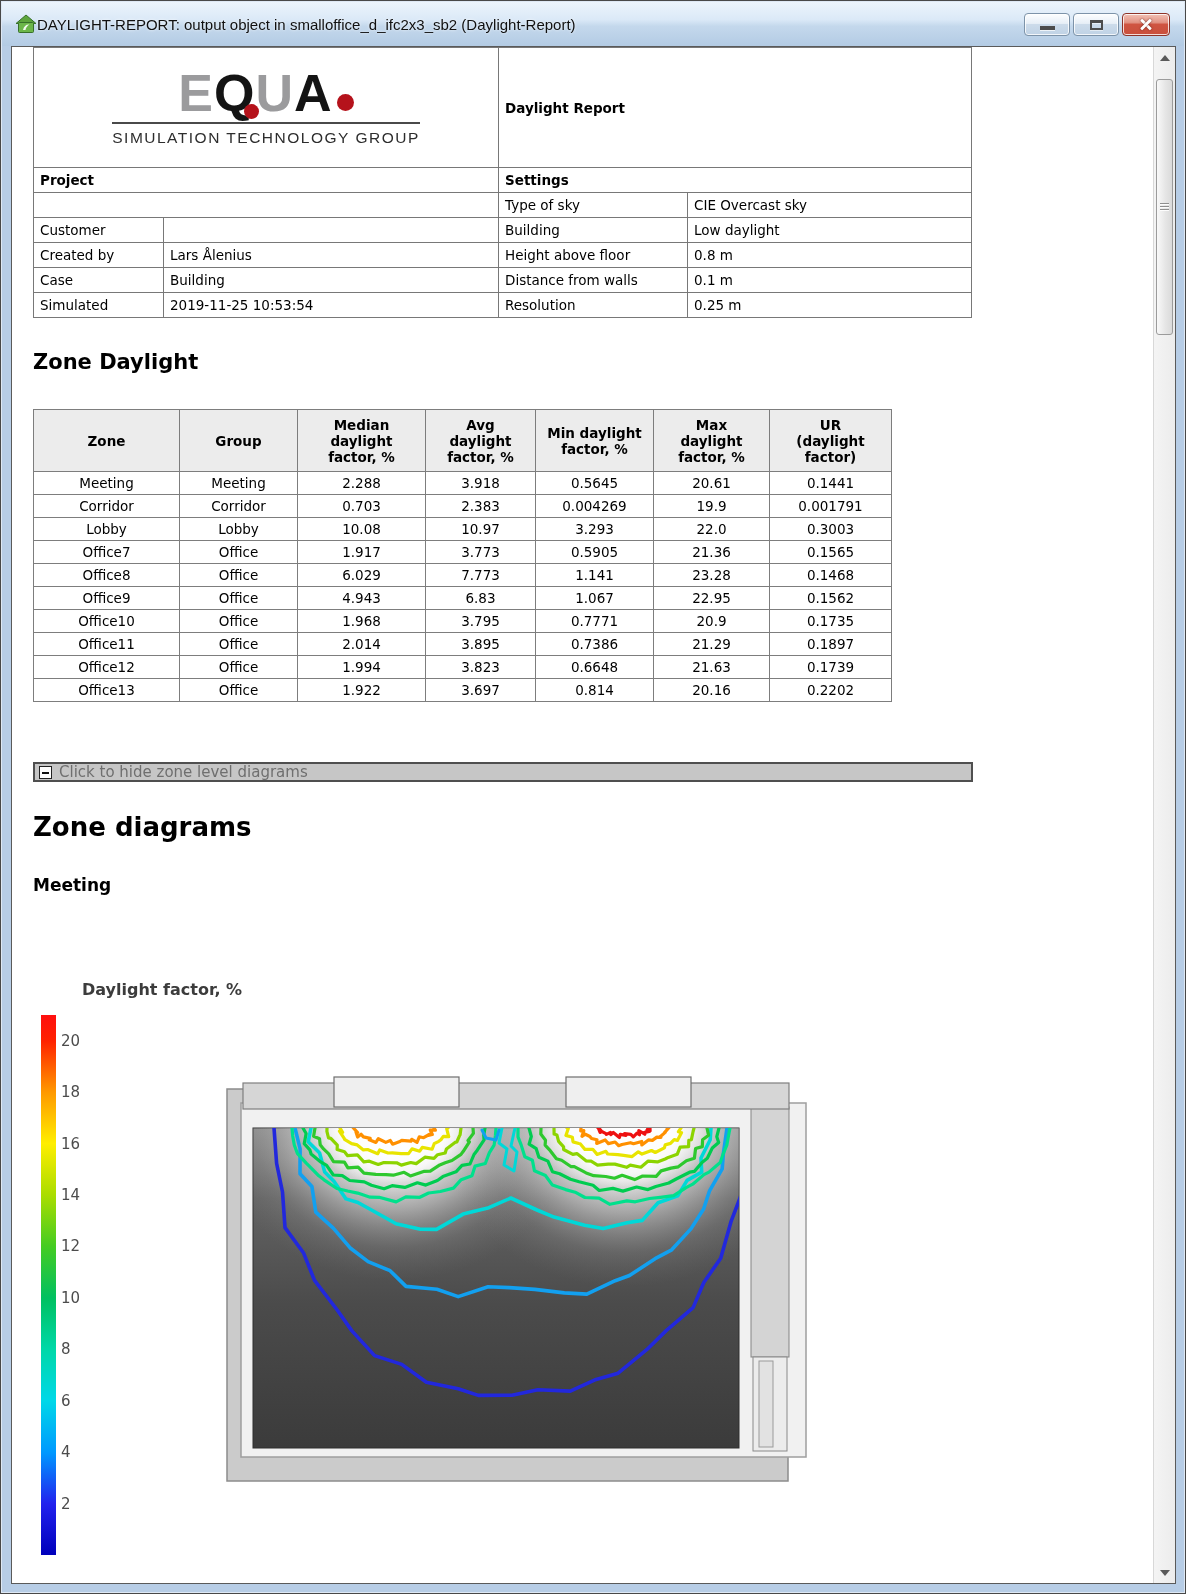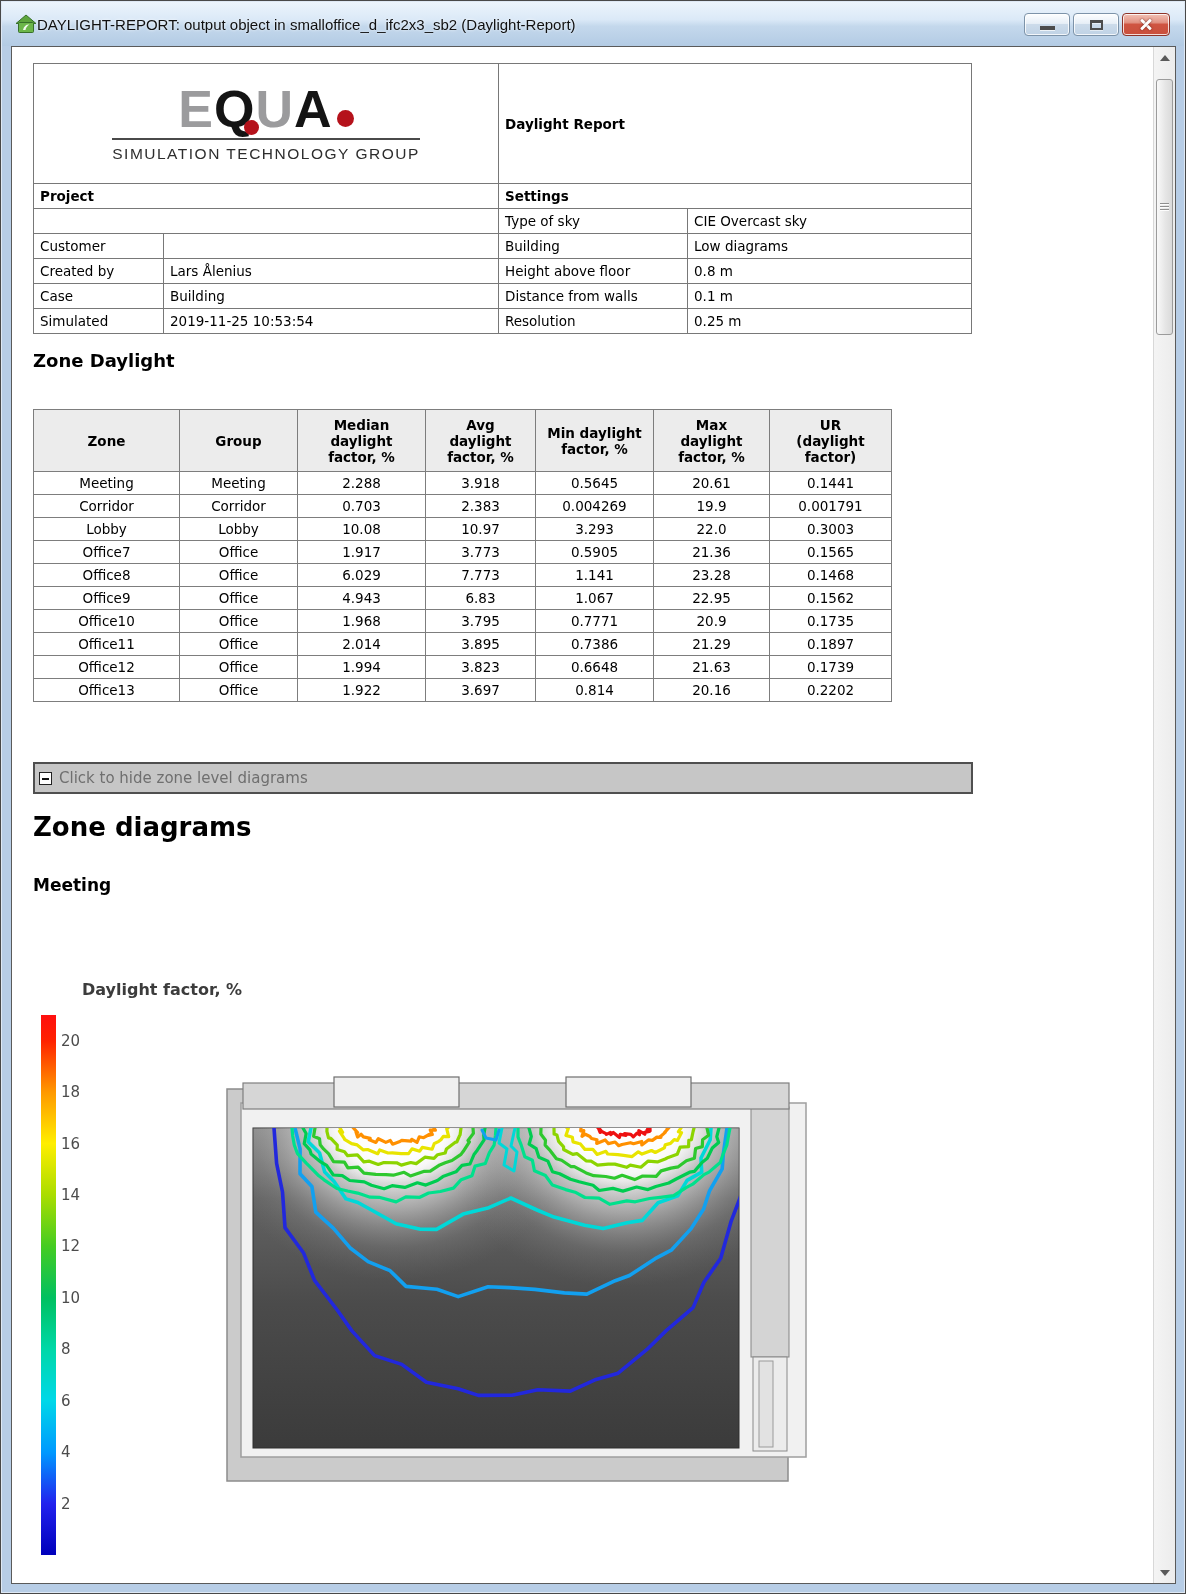--- a/index.html
+++ b/index.html
@@ -41,45 +41,45 @@
   .sb-btn.up{top:1px;} .sb-btn.down{bottom:1px;}
   .arr-up{width:0;height:0;border-left:5px solid transparent;border-right:5px solid transparent;border-bottom:6px solid #595959;}
   .arr-down{width:0;height:0;border-left:5px solid transparent;border-right:5px solid transparent;border-top:6px solid #595959;}
   .sb-thumb{position:absolute;left:2px;right:2px;top:32px;height:256px;border:1px solid #9b9b9b;border-radius:3px;
             background:linear-gradient(90deg,#f9f9f9,#e6e6e6 55%,#dadada);}
   .sb-grip{position:absolute;left:50%;top:50%;width:9px;height:8px;margin:-4px 0 0 -5px;
            background:repeating-linear-gradient(180deg,#8f8f8f 0 1px,rgba(255,255,255,.9) 1px 2px,transparent 2px 3px);}
 
   
   table{border-collapse:collapse;}
-  .hdr-table{position:absolute;left:21px;top:16px;width:938px;table-layout:fixed;}
+  .hdr-table{position:absolute;left:21px;top:0;width:938px;table-layout:fixed;}
   .hdr-table td{border:1px solid #787878;font-size:13.5px;color:#000;padding:2px 6px;height:25px;overflow:hidden;white-space:nowrap;}
   .hdr-table .logo-row td{height:120px;}
   .sec-hdr{font-weight:bold;font-size:15.5px;height:24px;}
   .logo-cell{text-align:center;vertical-align:middle;}
   .title-cell{text-align:left;vertical-align:middle;font-weight:bold;font-size:24px;}
   .logo-box{display:inline-block;text-align:center;}
   .logo-letters{font-family:"Liberation Sans",sans-serif;font-weight:bold;font-size:52px;line-height:50px;letter-spacing:1px;white-space:nowrap;}
   .logo-letters .lt-gray{color:#9b9b9d;}
   .logo-letters .lt-black{color:#141414;}
   .logo-letters .lt-q{position:relative;color:#141414;}
   .logo-letters .lt-q::after{content:"";position:absolute;right:-3px;bottom:3px;width:15px;height:15px;border-radius:50%;background:#b5121b;}
   .logo-dot{display:inline-block;width:17px;height:17px;border-radius:50%;background:#b5121b;margin-left:4px;}
   .logo-rule{height:2px;background:#4a4a4a;margin:4px 0 5px 0;}
   .logo-sub{font-family:"Liberation Sans",sans-serif;font-size:15.5px;letter-spacing:1.5px;color:#2d2d2d;white-space:nowrap;}
 
   
-  .h-zone{position:absolute;left:21px;top:303px;font-size:18px;font-weight:bold;color:#000;}
+  .h-zone{position:absolute;left:21px;top:303px;font-size:21px;font-weight:bold;color:#000;}
   .zone-table{position:absolute;left:21px;top:362px;width:858px;table-layout:fixed;}
   .zone-table th{border:1px solid #7d7d7d;background:#ececec;font-size:13.5px;font-weight:bold;
                  white-space:pre-line;height:62px;vertical-align:middle;padding:0 2px;}
   .zone-table td{border:1px solid #7d7d7d;font-size:13.5px;text-align:center;height:23px;padding:0 2px;}
 
   
-  .collapse-bar{position:absolute;left:21px;top:715px;width:940px;height:32px;background:#c6c6c6;
+  .collapse-bar{position:absolute;left:21px;top:715px;width:940px;height:20px;background:#c6c6c6;
                 border:2px solid #4f4f4f;display:flex;align-items:center;cursor:pointer;}
   .collapse-icon{width:13px;height:13px;background:#fff;border:1px solid #222;margin-left:4px;position:relative;flex:0 0 auto;}
   .collapse-icon::after{content:"";position:absolute;left:2px;top:5px;width:7px;height:2px;background:#111;}
   .collapse-label{margin-left:7px;font-size:15px;color:#6f6f6f;white-space:nowrap;}
 
   .h-diagrams{position:absolute;left:21px;top:765px;font-size:26px;font-weight:bold;color:#000;}
   .h-zone-name{position:absolute;left:21px;top:828px;font-size:17px;font-weight:bold;color:#000;}
 
   
   .legend-title{position:absolute;left:31px;top:933px;font-size:16px;font-weight:bold;color:#3c3c3c;margin-left:39px;}
@@ -146,21 +146,21 @@
         </tr>
         <tr>
           <td colspan="2"></td>
           <td>Type of sky</td>
           <td>CIE Overcast sky</td>
         </tr>
         <tr>
           <td>Customer</td>
           <td></td>
           <td>Building</td>
-          <td>Low diagrams</td>
+          <td>Low daylight</td>
         </tr>
         <tr>
           <td>Created by</td>
           <td>Lars Ålenius</td>
           <td>Height above floor</td>
           <td>0.8 m</td>
         </tr>
         <tr>
           <td>Case</td>
           <td>Building</td>

